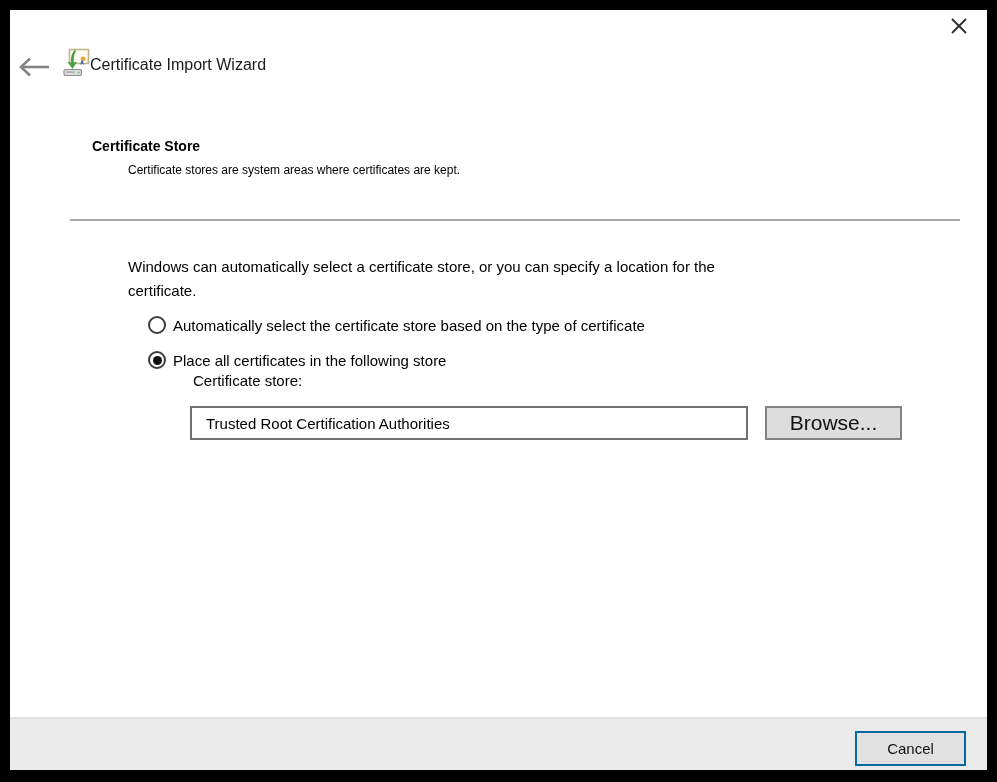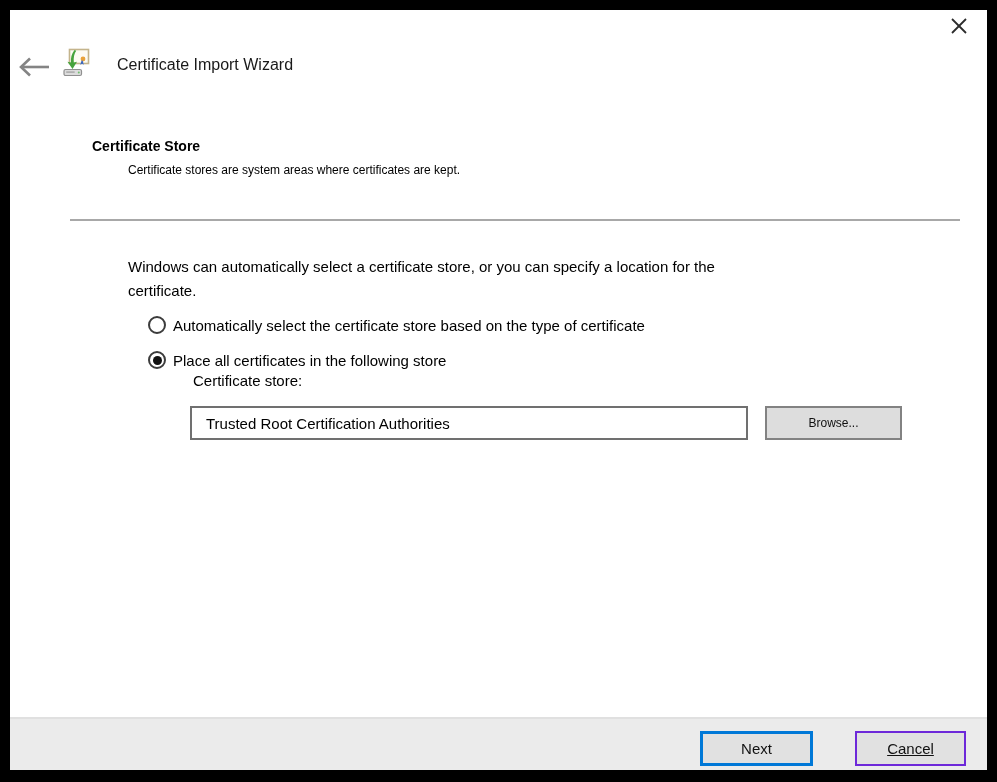--- a/index.html
+++ b/index.html
@@ -54,21 +54,21 @@
   }
   .wizard-icon {
     position: absolute;
     left: 52px;
     top: 2px;
     width: 28px;
     height: 30px;
   }
   .wizard-title {
     position: absolute;
-    left: 107px;
+    left: 80px;
     top: 10px;
     font-size: 16px;
     color: #1a1a1a;
     white-space: nowrap;
   }
   .section-heading {
     position: absolute;
     left: 82px;
     top: 128px;
     font-size: 14px;
@@ -157,21 +157,21 @@
   }
   .browse-btn {
     position: absolute;
     left: 755px;
     top: 396px;
     width: 137px;
     height: 34px;
     background: #dddddd;
     border: 2px solid #828282;
     font-family: "Liberation Sans", "DejaVu Sans", sans-serif;
-    font-size: 12px;
+    font-size: 21px;
     color: #111;
     cursor: pointer;
   }
   .footer {
     position: absolute;
     left: 0;
     top: 707px;
     width: 100%;
     height: 53px;
     background: #ebebeb;
@@ -188,22 +188,21 @@
     background: #e1e1e1;
   }
   .next-btn {
     left: 690px;
     width: 113px;
     border: 3px solid #0078d7;
   }
   .cancel-btn {
     left: 845px;
     width: 111px;
-    border: 2px solid #6d28d9;
-    text-decoration: underline;
+    border: 2px solid #0369a1;
   }
 </style>
 </head>
 <body>
 
 <div class="window">
   <div class="content">
 
     <button class="close-btn" aria-label="Close">
       <svg width="22" height="22" viewBox="0 0 22 22">
@@ -246,18 +245,17 @@
       <span class="radio-label">Place all certificates in the following store</span>
     </div>
 
     <div class="store-label">Certificate store:</div>
 
     <input class="store-input" type="text" value="Trusted Root Certification Authorities" style="">
 
     <button class="browse-btn">Browse...</button>
 
     <div class="footer">
-      <button class="next-btn">Next</button>
       <button class="cancel-btn">Cancel</button>
     </div>
 
   </div>
 </div>
 
 </body></html>

